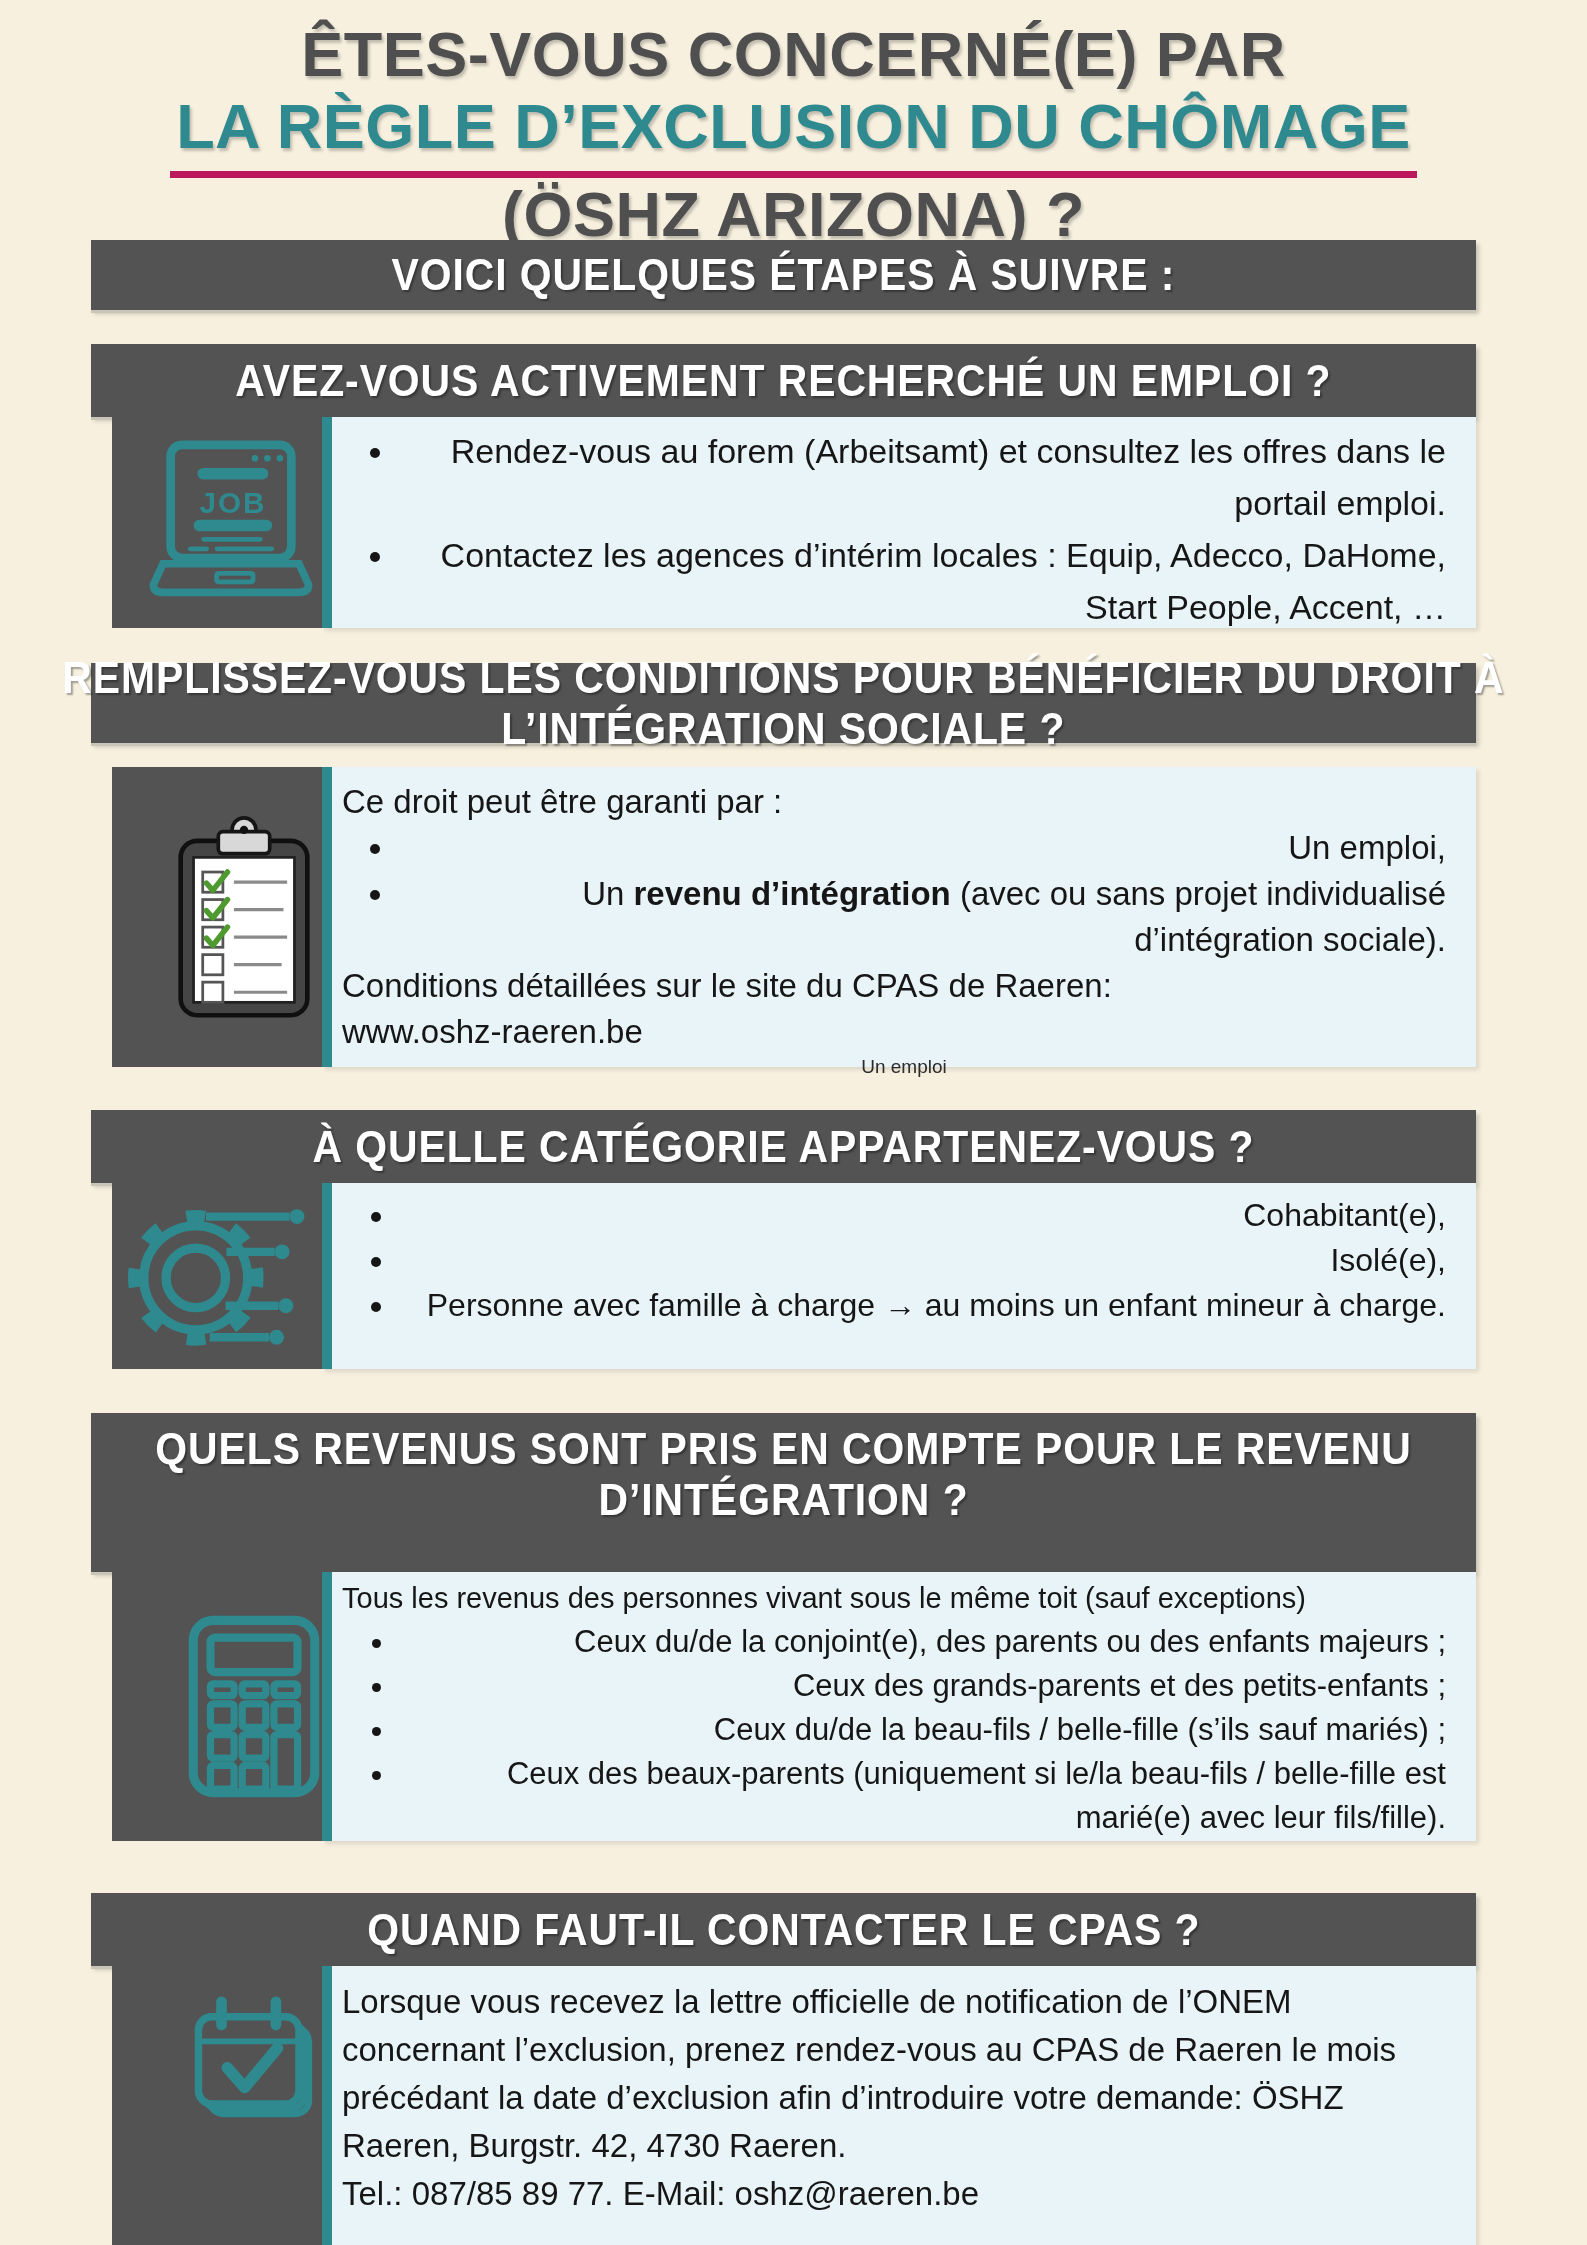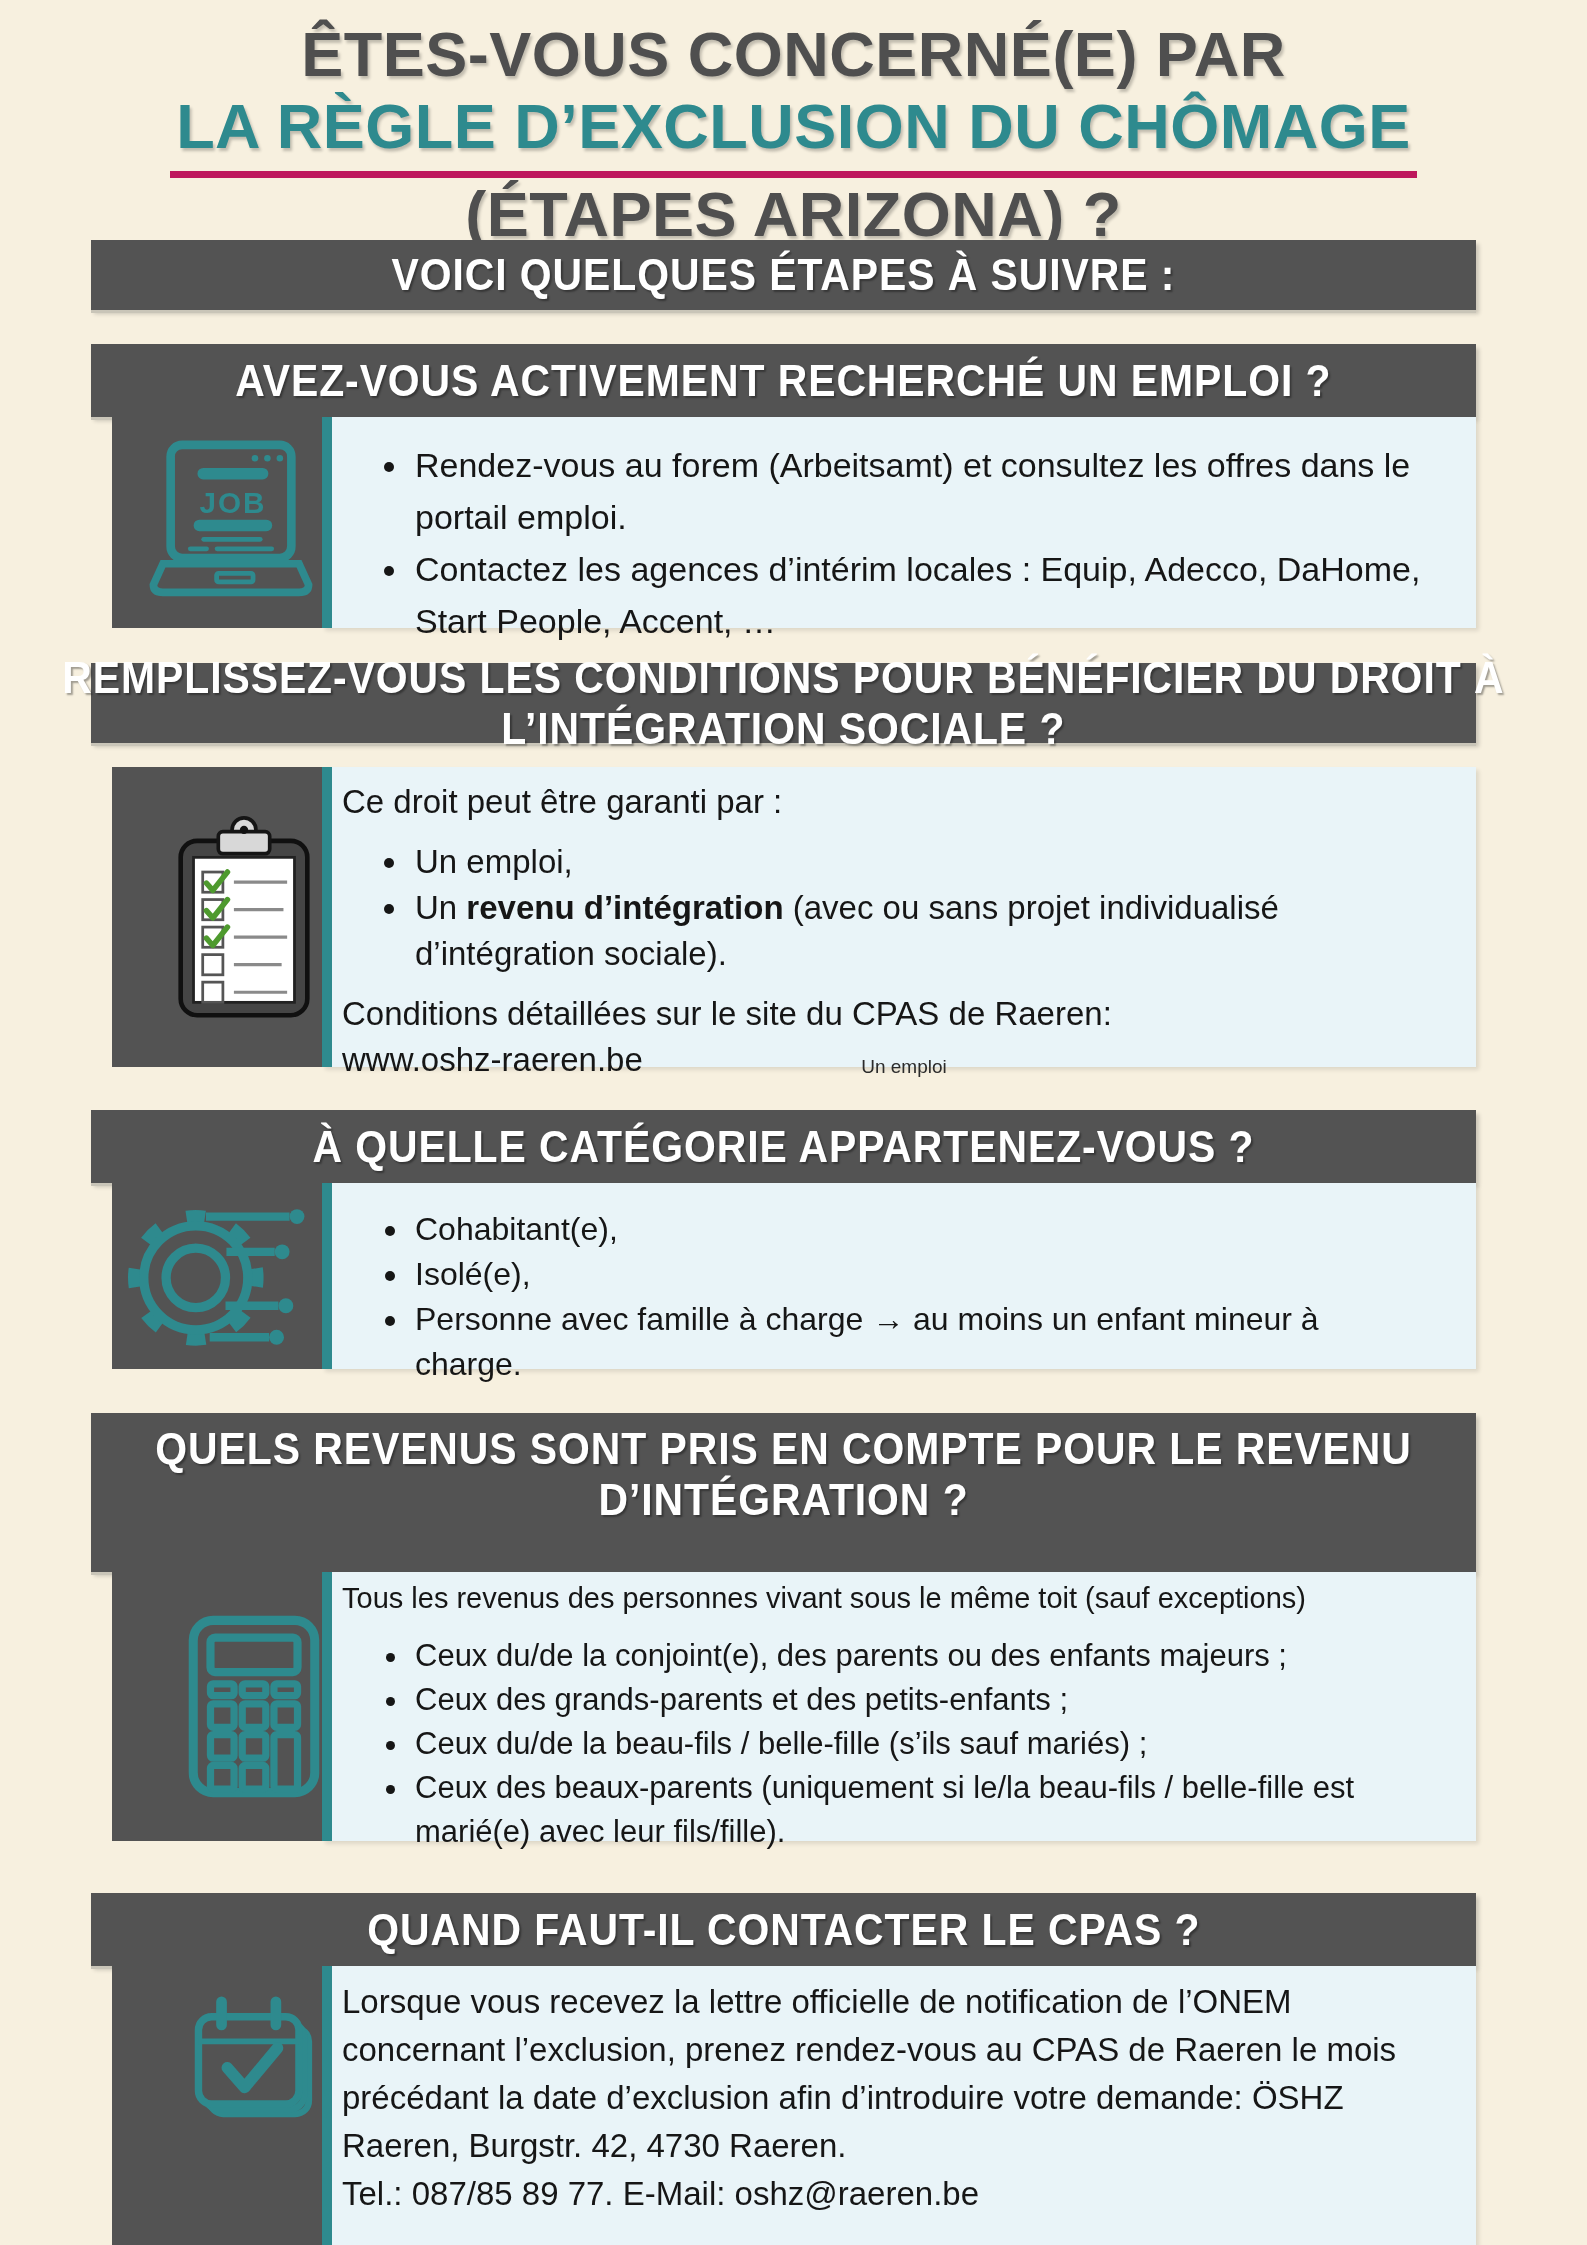--- a/index.html
+++ b/index.html
@@ -36,21 +36,21 @@
   .sb-s5 { top:1966px; height:298px; }
 
   .icon-col { position:absolute; left:21px; top:0; bottom:0; width:210px; background:#535353;
               display:flex; align-items:center; justify-content:flex-end; }
   .icon-col.top-align { align-items:flex-start; padding-top:26px; }
 
   .content-box { position:absolute; left:231px; right:0; top:0; bottom:0;
                  background:#e9f4f8; border-left:10px solid #2e8a8e;
                  padding:8px 30px 6px 10px; color:#161616;
                  box-shadow:3px 3px 4px rgba(0,0,0,.10); }
-  .content-box ul { list-style:disc; margin:14px; padding-left:55px; }
+  .content-box ul { list-style:disc; margin:0; padding-left:55px;text-align:right; }
   .content-box li { padding-left:4px; }
   .txt-s1 { font-size:34px; line-height:52px; padding-top:8px; }
   .txt-s2 { font-size:33px; line-height:46px; padding-top:12px; }
   .txt-s3 { font-size:32px; line-height:45px; padding-top:10px; }
   .txt-s4 { font-size:31px; line-height:44px; padding-top:4px; }
   .txt-s5 { font-size:33px; line-height:48px; padding-top:12px; }
   .intro-tight { font-size:29px; }
   .caption-small { position:absolute; top:1056px; left:332px; width:1144px; text-align:center;
                    font-size:19px; color:#2b2b2b; z-index:3; }
 
@@ -58,21 +58,21 @@
   svg text { font-family:"Liberation Sans", sans-serif; }
 </style>
 </head>
 <body>
 
 <div class="page">
 
   <div class="title-block">
     <div>ÊTES-VOUS CONCERNÉ(E) PAR</div>
     <div class="title-line2"><span class="ul">LA RÈGLE D’EXCLUSION DU CHÔMAGE</span></div>
-    <div>(ÉTAPES ARIZONA) ?</div>
+    <div>(ÖSHZ ARIZONA) ?</div>
   </div>
 
   <div class="banner banner-intro">
     <div class="banner-text">
         <div>VOICI QUELQUES ÉTAPES À SUIVRE :</div>
       </div>
   </div>
 
   <div class="banner b-s1">
     <div class="banner-text">

